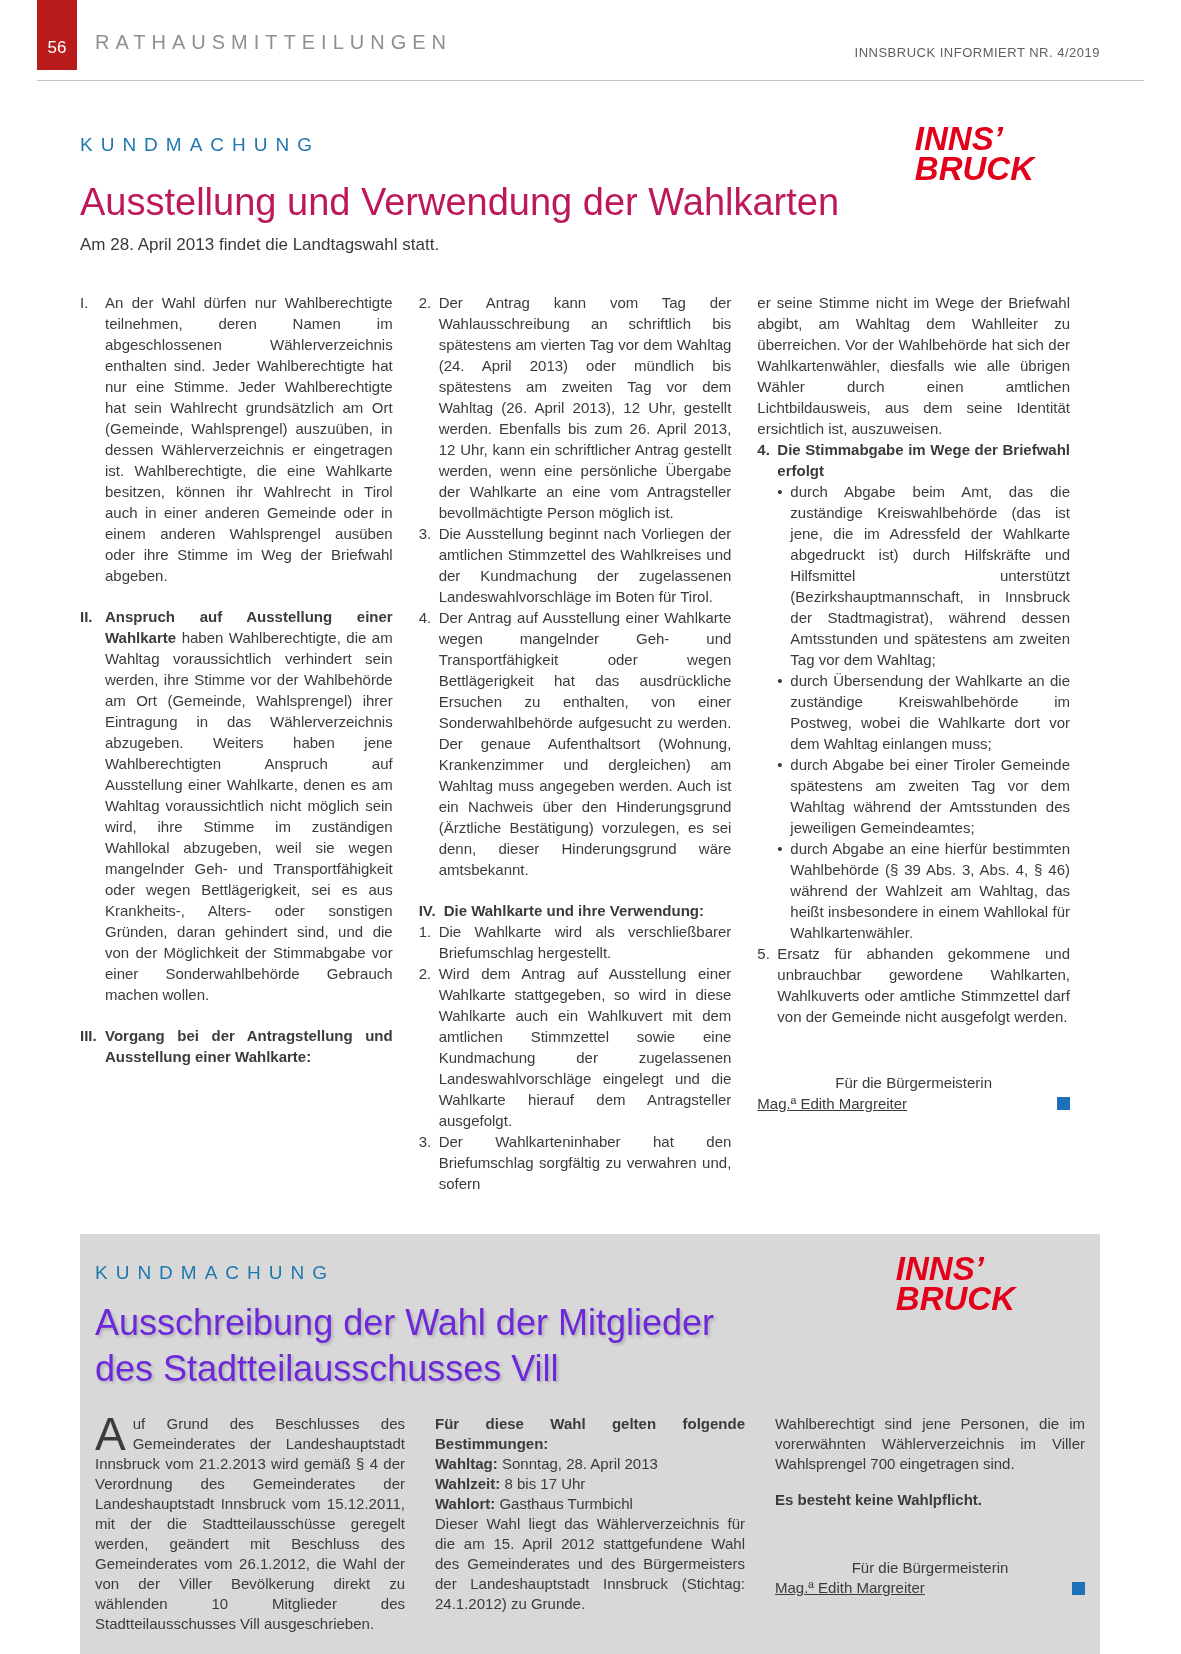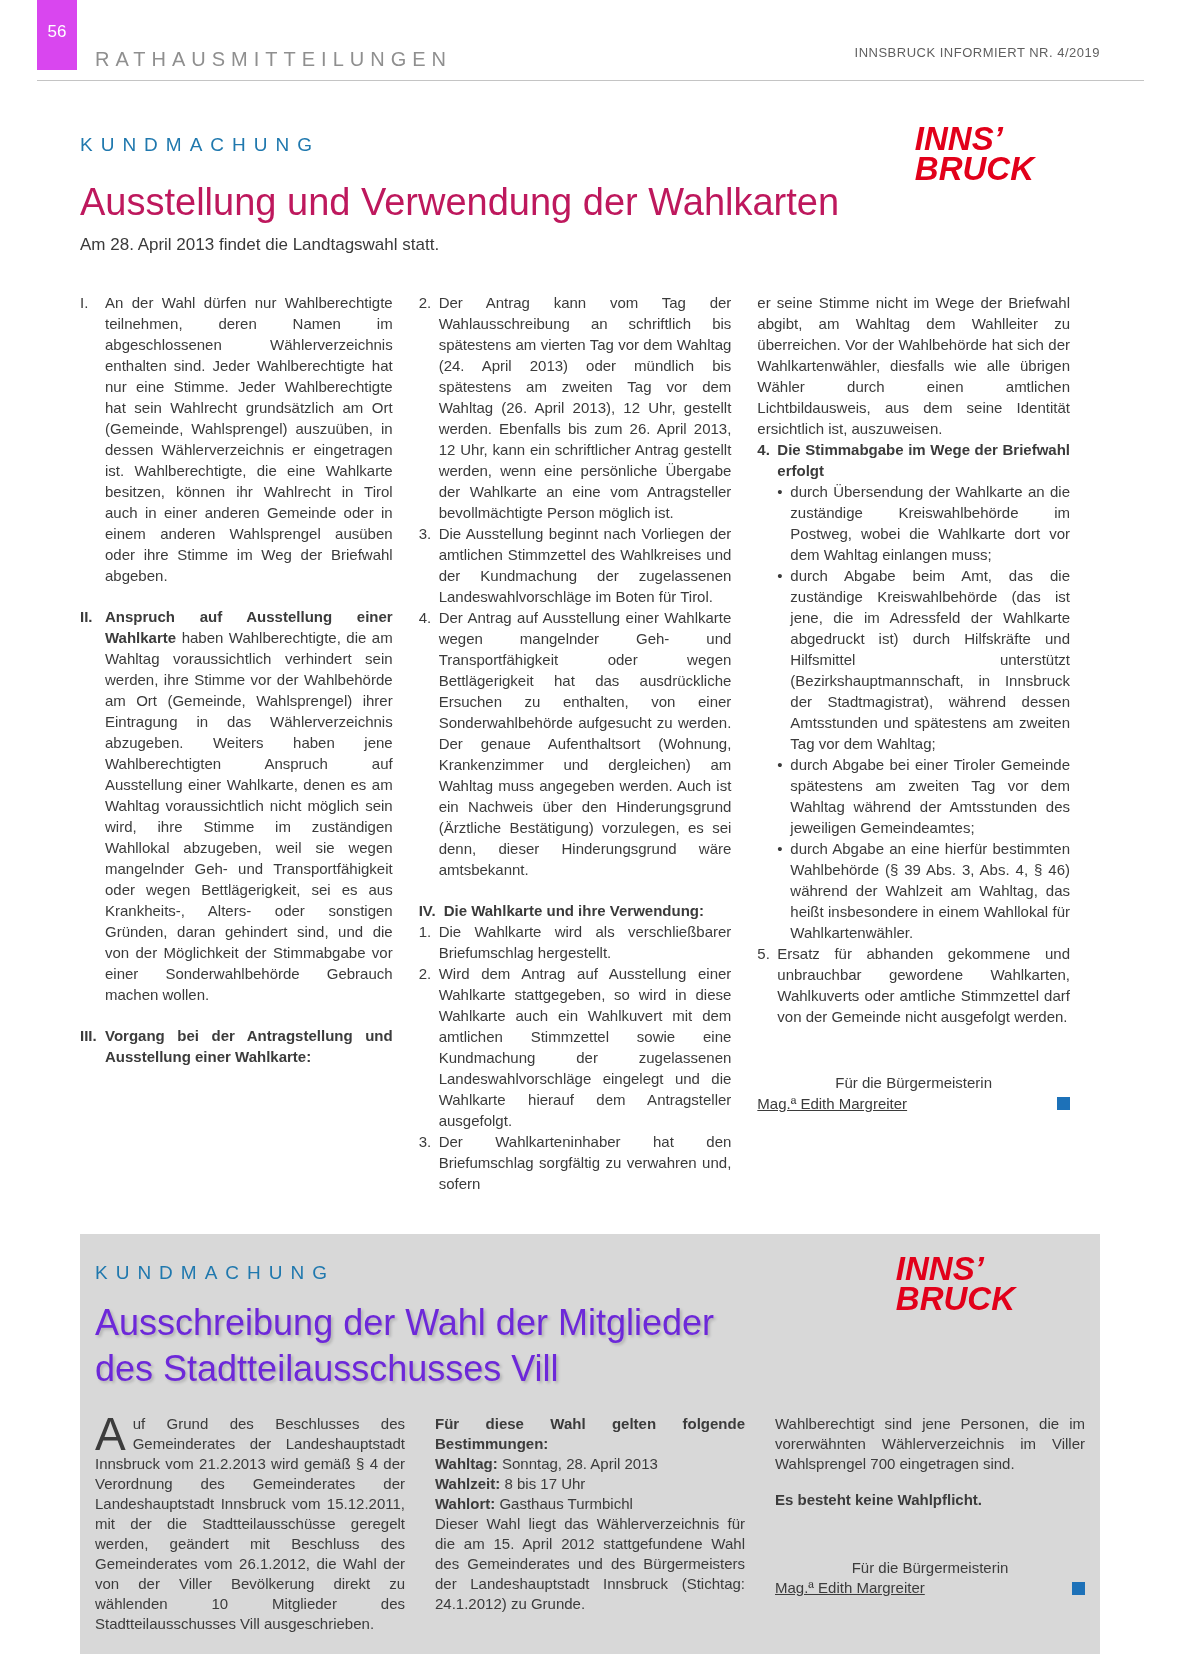--- a/index.html
+++ b/index.html
@@ -17,28 +17,28 @@
   
   .pagehead {
     position: absolute;
     left: 37px; right: 37px; top: 0;
     height: 80px;
     border-bottom: 1px solid #c4c4c4;
   }
   .pagenum-tab {
     position: absolute; left: 0; top: 0;
     width: 40px; height: 70px;
-    background: #d946ef;
+    background: #b91c1c;
     color: #ffffff;
     display: flex; align-items: flex-end; justify-content: center;
-    padding-bottom: 28px; box-sizing: border-box;
+    padding-bottom: 12px; box-sizing: border-box;
     font-size: 17px;
   }
   .section-title {
-    position: absolute; left: 58px; bottom: 9px;
+    position: absolute; left: 58px; bottom: 26px;
     font-size: 20px; letter-spacing: 6px; color: #8f8f8f;
   }
   .issue-info {
     position: absolute; right: 44px; bottom: 20px;
     font-size: 13px; letter-spacing: 0.5px; color: #5f5f5f;
   }
 
   
   .content { position: absolute; top: 80px; left: 80px; width: 1020px; }
   .kicker {
@@ -137,22 +137,22 @@
             <p class="blk num"><span class="lbl">4.</span>Der Antrag auf Ausstellung einer Wahlkarte wegen mangelnder Geh- und Transportfähigkeit oder wegen Bettlägerigkeit hat das ausdrückliche Ersuchen zu enthalten, von einer Sonderwahlbehörde aufgesucht zu werden. Der genaue Aufenthaltsort (Wohnung, Krankenzimmer und dergleichen) am Wahltag muss angegeben werden. Auch ist ein Nachweis über den Hinderungsgrund (Ärztliche Bestätigung) vorzulegen, es sei denn, dieser Hinderungsgrund wäre amtsbekannt.</p>
             <p class="blk roman gap"><span class="lbl bold">IV.</span><span class="lead">Die Wahlkarte und ihre Verwendung:</span></p>
             <p class="blk num"><span class="lbl">1.</span>Die Wahlkarte wird als verschließbarer Briefumschlag hergestellt.</p>
             <p class="blk num"><span class="lbl">2.</span>Wird dem Antrag auf Ausstellung einer Wahlkarte stattgegeben, so wird in diese Wahlkarte auch ein Wahlkuvert mit dem amtlichen Stimmzettel sowie eine Kundmachung der zugelassenen Landeswahlvorschläge eingelegt und die Wahlkarte hierauf dem Antragsteller ausgefolgt.</p>
             <p class="blk num"><span class="lbl">3.</span>Der Wahlkarteninhaber hat den Briefumschlag sorgfältig zu verwahren und, sofern</p>
           </div>
         <div class="col">
           <div>
               <p class="blk plain">er seine Stimme nicht im Wege der Briefwahl abgibt, am Wahltag dem Wahlleiter zu überreichen. Vor der Wahlbehörde hat sich der Wahlkartenwähler, diesfalls wie alle übrigen Wähler durch einen amtlichen Lichtbildausweis, aus dem seine Identität ersichtlich ist, auszuweisen.</p>
               <p class="blk num"><span class="lbl bold">4.</span><span class="lead">Die Stimmabgabe im Wege der Briefwahl erfolgt</span></p>
+              <p class="blk bullet"><span class="lbl">•</span>durch Abgabe beim Amt, das die zuständige Kreiswahlbehörde (das ist jene, die im Adressfeld der Wahlkarte abgedruckt ist) durch Hilfskräfte und Hilfsmittel unterstützt (Bezirkshauptmannschaft, in Innsbruck der Stadtmagistrat), während dessen Amtsstunden und spätestens am zweiten Tag vor dem Wahltag;</p>
               <p class="blk bullet"><span class="lbl">•</span>durch Übersendung der Wahlkarte an die zuständige Kreiswahlbehörde im Postweg, wobei die Wahlkarte dort vor dem Wahltag einlangen muss;</p>
-              <p class="blk bullet"><span class="lbl">•</span>durch Abgabe beim Amt, das die zuständige Kreiswahlbehörde (das ist jene, die im Adressfeld der Wahlkarte abgedruckt ist) durch Hilfskräfte und Hilfsmittel unterstützt (Bezirkshauptmannschaft, in Innsbruck der Stadtmagistrat), während dessen Amtsstunden und spätestens am zweiten Tag vor dem Wahltag;</p>
               <p class="blk bullet"><span class="lbl">•</span>durch Abgabe bei einer Tiroler Gemeinde spätestens am zweiten Tag vor dem Wahltag während der Amtsstunden des jeweiligen Gemeindeamtes;</p>
               <p class="blk bullet"><span class="lbl">•</span>durch Abgabe an eine hierfür bestimmten Wahlbehörde (§ 39 Abs. 3, Abs. 4, § 46) während der Wahlzeit am Wahltag, das heißt insbesondere in einem Wahllokal für Wahlkartenwähler.</p>
               <p class="blk num"><span class="lbl">5.</span>Ersatz für abhanden gekommene und unbrauchbar gewordene Wahlkarten, Wahlkuverts oder amtliche Stimmzettel darf von der Gemeinde nicht ausgefolgt werden.</p>
             </div>
           <div class="signature">
             <div>Für die Bürgermeisterin</div>
             <div class="sig-row">
               <span>Mag.ª Edith Margreiter</span>
               <span class="endsquare"></span>
             </div>

